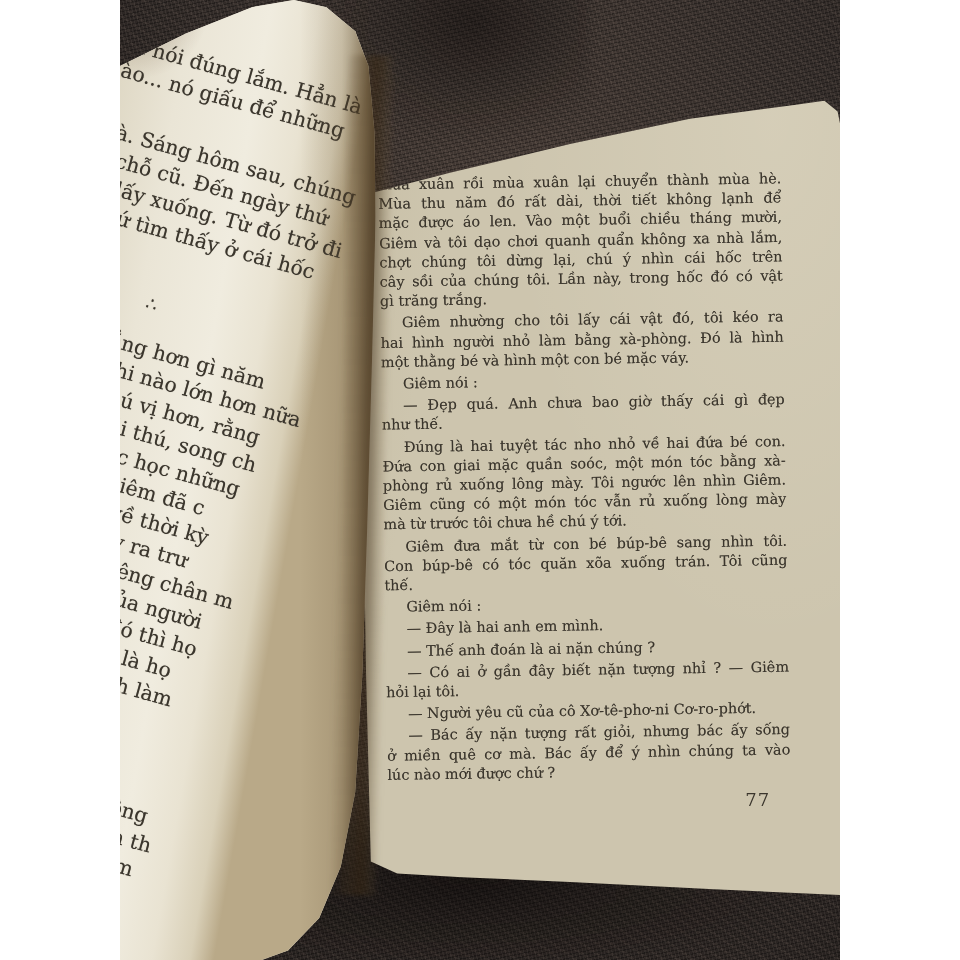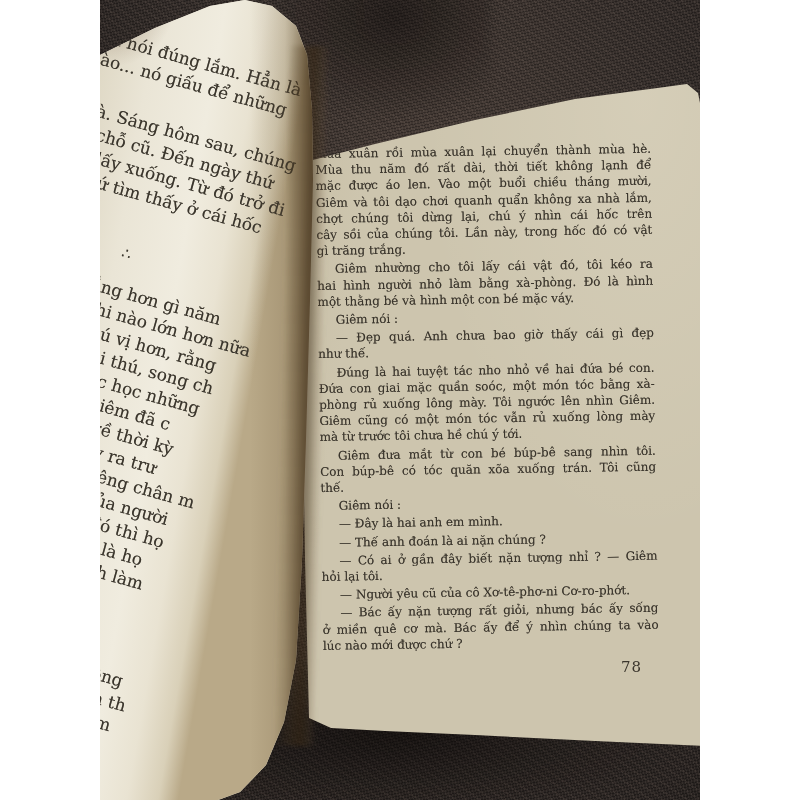--- a/index.html
+++ b/index.html
@@ -108,21 +108,21 @@
           <div class="line i">Giêm nói :</div>
           <div class="line i">— Đây là hai anh em mình.</div>
           <div class="line i">— Thế anh đoán là ai nặn chúng ?</div>
           <div class="line i j">— Có ai ở gần đây biết nặn tượng nhỉ ? — Giêm</div>
           <div class="line ">hỏi lại tôi.</div>
           <div class="line i">— Người yêu cũ của cô Xơ-tê-phơ-ni Cơ-ro-phớt.</div>
           <div class="line i j">— Bác ấy nặn tượng rất giỏi, nhưng bác ấy sống</div>
           <div class="line j">ở miền quê cơ mà. Bác ấy để ý nhìn chúng ta vào</div>
           <div class="line ">lúc nào mới được chứ ?</div>
         </div>
-      <div class="page-num">78</div>
+      <div class="page-num">77</div>
     </div>
 
     <div class="left-page">
       <div class="left-text" id="left-text">
           <div class="line ">m, em nói đúng lắm. Hẳn là</div>
           <div class="line ">bé nào... nó giấu để những</div>
           <div class="line ">mắt.</div>
           <div class="line p">về nhà. Sáng hôm sau, chúng</div>
           <div class="line ">óng ở chỗ cũ. Đến ngày thứ</div>
           <div class="line ">m liền lấy xuống. Từ đó trở đi</div>

